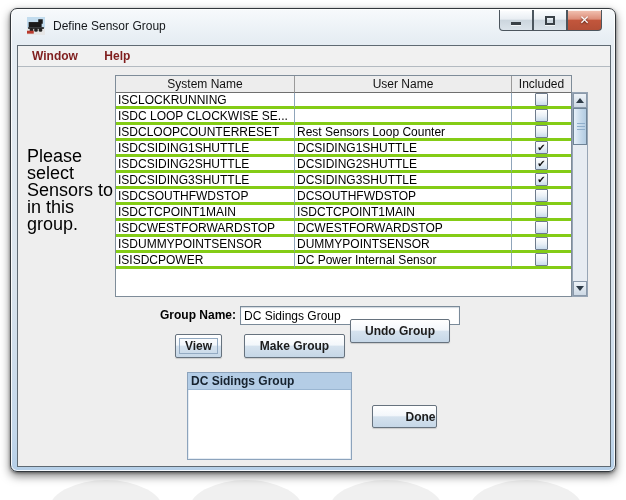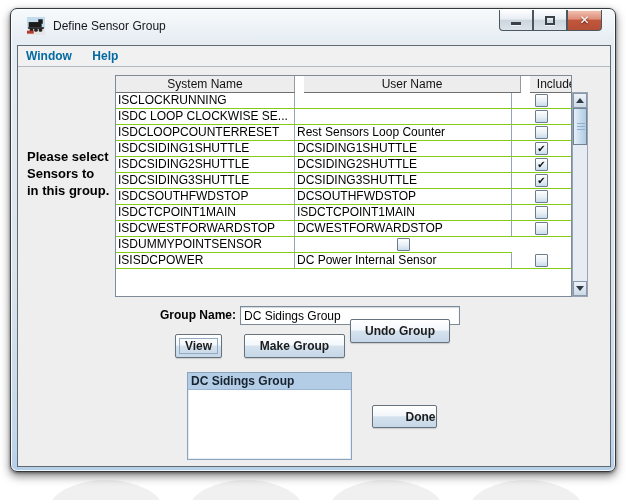--- a/index.html
+++ b/index.html
@@ -32,39 +32,39 @@
     background:linear-gradient(180deg,#f3c4b4 0%,#dd8e79 45%,#c2563c 52%,#b44f37 100%); }
   .glyph-min { width:10px; height:3px; background:#3a4147; box-shadow:0 1px 0 rgba(255,255,255,.7); margin-top:6px; }
   .glyph-max { width:10px; height:9px; border:2px solid #3a4147; box-shadow:0 1px 0 rgba(255,255,255,.7); }
   .glyph-close { color:#fff; font-size:12px; font-weight:bold; text-shadow:0 1px 2px rgba(0,0,0,.6); line-height:1; }
 
   
   .client { position:absolute; left:6px; top:36px; width:594px; height:422px;
     border:1px solid #5f6a73; background:#eeeeee; }
   .menubar { position:absolute; left:0; top:0; width:100%; height:21px;
     background:#f1f1f1; border-bottom:1px solid #b3bac1; }
-  .menu-item { display:inline-block; padding:3px 8px 0 8px; margin-left:0;
-    font-size:12px; font-weight:bold; color:#0369a1; }
+  .menu-item { display:inline-block; padding:3px 8px 0 8px; margin-left:6px;
+    font-size:12px; font-weight:bold; color:#7f1d1d; }
 
   .content { position:absolute; left:0; top:21px; width:592px; height:399px; background:#eeeeee; }
 
   
   .instruction { position:absolute; left:9px; top:81px; width:98px;
-    font-size:13px; font-weight:bold; color:#000; line-height:17px; }
+    font-size:18px; font-weight:normal; color:#000; line-height:17px; }
 
   
   .table-wrap { position:absolute; left:97px; top:8px; width:457px; height:222px;
     overflow:hidden; border:1px solid #7e8c99; background:#fff; }
-  .thead { display:grid; grid-template-columns:179px 217px 59px; height:17px;gap:9px; }
+  .thead { display:grid; grid-template-columns:179px 217px 59px; height:17px; }
   .hcell { background:#ededed; border-right:1px solid #9a9a9a; border-bottom:1px solid #6f6f6f;
     font-size:12px; color:#111; text-align:center; line-height:16px;
     white-space:nowrap; overflow:hidden; }
   .hcell:last-child { border-right:none;text-align:center; }
   .trow { display:grid; grid-template-columns:179px 217px 59px; height:16px; background:#fff; }
-  .tcell { border-right:1px solid #8fa5ba; border-bottom:1px solid #84cc16;
+  .tcell { border-right:1px solid #8fa5ba; border-bottom:3px solid #84cc16;
     font-size:12px; color:#000; line-height:15px; padding-left:2px;
     white-space:nowrap; overflow:hidden; }
   .tcell.c-inc { display:flex; align-items:center; justify-content:center; padding:0; border-right:none; }
   .checkbox { width:13px; height:13px; border:1px solid #6e7b8b; border-radius:1px;
     background:linear-gradient(180deg,#fefefe 0%,#e9f0f6 55%,#c9dcec 100%);
     font-size:10px; line-height:11px; text-align:center; color:#111; font-weight:bold; }
 
   
   .vscroll { position:absolute; left:554px; top:25px; width:16px; height:205px;
     background:#e7ecf2; border:1px solid #97a5b5; }
@@ -226,20 +226,21 @@
               </div>
               <div class="trow">
                 <div class="tcell">ISDCWESTFORWARDSTOP</div>
                 <div class="tcell">DCWESTFORWARDSTOP</div>
                 <div class="tcell c-inc">
                   <div class="checkbox"></div>
                 </div>
               </div>
               <div class="trow">
                 <div class="tcell">ISDUMMYPOINTSENSOR</div>
+                <div class="tcell">DUMMYPOINTSENSOR</div>
                 <div class="tcell c-inc">
                   <div class="checkbox"></div>
                 </div>
               </div>
               <div class="trow">
                 <div class="tcell">ISISDCPOWER</div>
                 <div class="tcell">DC Power Internal Sensor</div>
                 <div class="tcell c-inc">
                   <div class="checkbox"></div>
                 </div>

